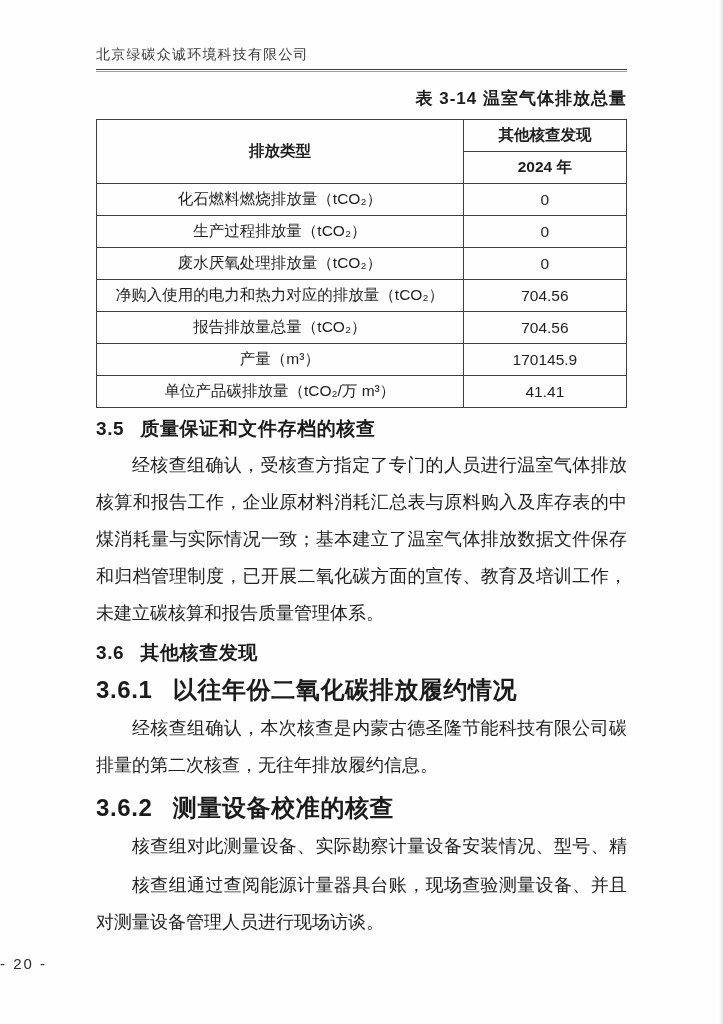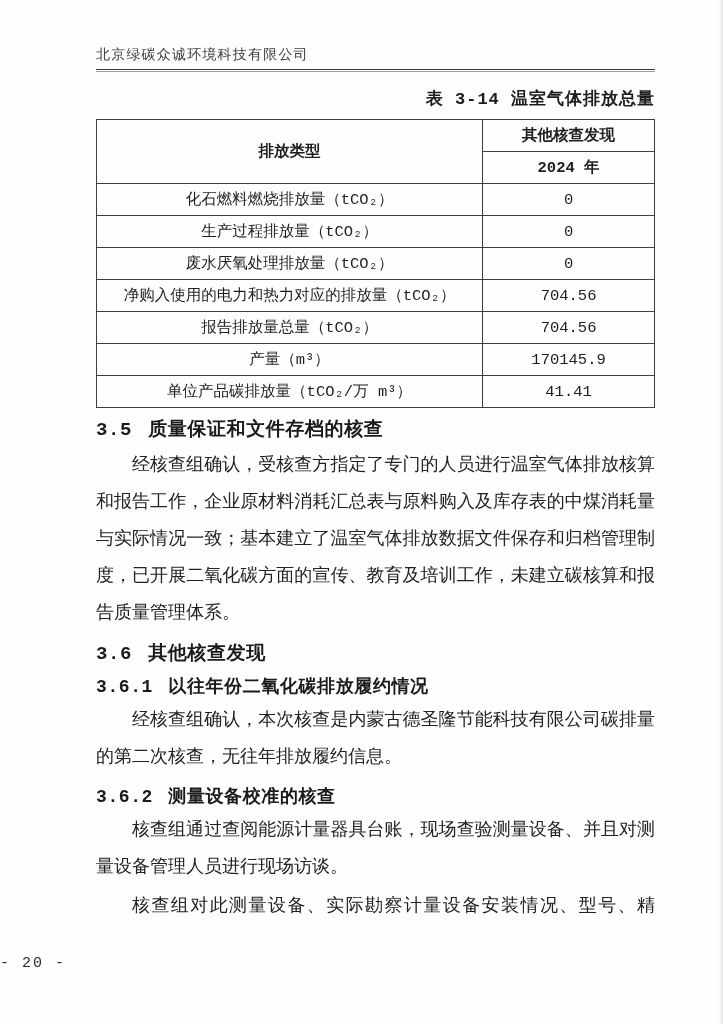--- a/index.html
+++ b/index.html
@@ -4,22 +4,22 @@
 <style>
   * { box-sizing: border-box; }
   html, body { margin: 0; padding: 0; background: #ffffff; }
   .page {
     position: relative;
     width: 723px;
     height: 1024px;
     margin: 0 auto;
     background: #fefefe;
     color: #212121;
-    font-family: Liberation Mono, monospace;
-    padding: 46px 68px 0 96px;
+    font-family: Liberation Sans, sans-serif;
+    padding: 46px 96px 0 96px;
     overflow: hidden;
   }
   .page::after {
     content: "";
     position: absolute;
     top: 0; right: 0; bottom: 0;
     width: 4px;
     background: linear-gradient(to right, rgba(0,0,0,0), rgba(0,0,0,0.10));
     pointer-events: none;
   }
@@ -73,21 +73,21 @@
 
   
   .h-sec {
     font-size: 19px;
     font-weight: bold;
     color: #1b1b1b;
     margin: 8px 0 5px 0;
     letter-spacing: 0.6px;
   }
   .h-sub {
-    font-size: 18px;
+    font-size: 24px;
     font-weight: bold;
     color: #1b1b1b;
     margin: 8px 0 4px 0;
     letter-spacing: 0.6px;
   }
   .sec-no { margin-right: 0.85em; margin-top: 40px; }
   p.body-para {
     margin: 0 0 2px 0;
     font-size: 18px;
     line-height: 37px;
@@ -174,18 +174,18 @@
   </div>
 
   <div class="h-sub">
     <span class="sec-no">3.6.1</span><span>以往年份二氧化碳排放履约情况</span>
   </div>
   <p class="body-para">经核查组确认，本次核查是内蒙古德圣隆节能科技有限公司碳排量的第二次核查，无往年排放履约信息。</p>
 
   <div class="h-sub">
     <span class="sec-no">3.6.2</span><span>测量设备校准的核查</span>
   </div>
+  <p class="body-para force-last">核查组对此测量设备、实际勘察计量设备安装情况、型号、精</p>
   <p class="body-para">核查组通过查阅能源计量器具台账，现场查验测量设备、并且对测量设备管理人员进行现场访谈。</p>
-  <p class="body-para force-last">核查组对此测量设备、实际勘察计量设备安装情况、型号、精</p>
 
   <div class="page-footer">- 20 -</div>
 
 </div>
 
 </body></html>

